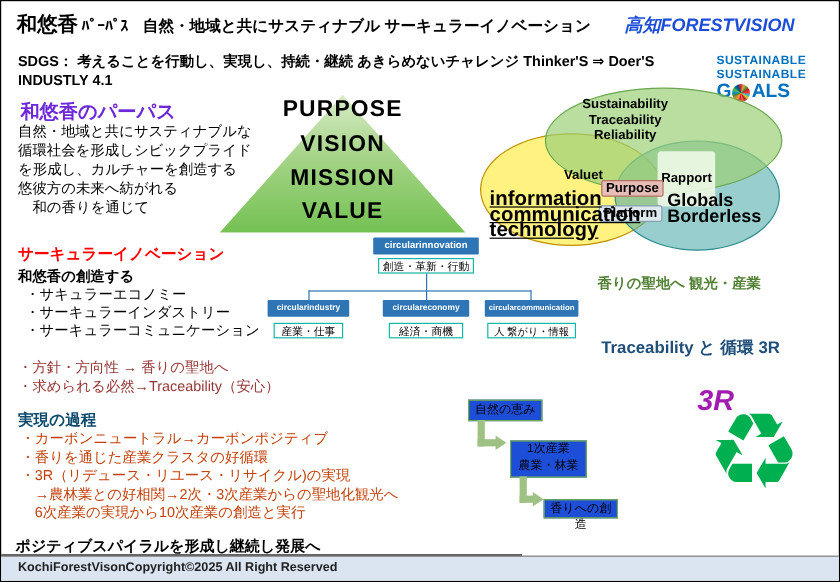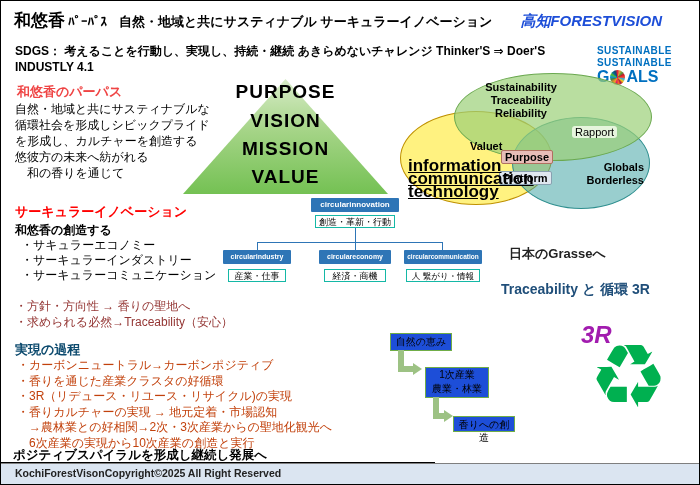--- a/index.html
+++ b/index.html
@@ -13,42 +13,42 @@
   .t-brand{font-size:15px;font-weight:bold;font-style:italic;color:#1d4ed8;margin-left:28px;}
   .sdgs-line{position:absolute;left:14px;top:42px;font-size:12px;font-weight:bold;}
   .industry-line{position:absolute;left:14px;top:59px;font-size:12px;font-weight:bold;}
   
   .sdg-logo{position:absolute;left:596px;top:44px;width:98px;color:#0070c0;font-weight:bold;line-height:1.15;}
   .sdg-l1,.sdg-l2{font-size:10px;letter-spacing:.4px;}
   .sdg-l3{font-size:16px;font-weight:800;display:flex;align-items:center;}
   .sdg-wheel{display:inline-block;width:15px;height:15px;border-radius:50%;margin:0 1px;
     background:conic-gradient(#e5243b,#dda63a,#4c9f38,#c5192d,#ff3a21,#26bde2,#fcc30b,#a21942,#fd6925,#dd1367,#fd9d24,#bf8b2e,#3f7e44,#0a97d9,#56c02b,#00689d,#19486a,#e5243b);}
   
-  .purpose-heading{position:absolute;left:16px;top:82px;color:#ef4444;font-weight:bold;font-size:13px;}
+  .purpose-heading{position:absolute;left:16px;top:82px;color:#6d28d9;font-weight:bold;font-size:16px;}
   .purpose-body{position:absolute;left:14px;top:100px;width:195px;font-size:12px;line-height:16px;white-space:pre-line;}
   
   .pyramid{position:absolute;left:182px;top:78px;width:205px;height:115px;}
   .pyramid-tri{position:absolute;left:0;top:0;width:100%;height:100%;
     background:linear-gradient(180deg,#d8ecc8 0%,#a5d487 45%,#74c153 100%);
     clip-path:polygon(50% 0,0 100%,100% 100%);}
   .pyr-text{position:absolute;width:100%;text-align:center;font-weight:bold;font-size:19px;letter-spacing:1px;}
   .pyr-0{top:2px;} .pyr-1{top:31px;} .pyr-2{top:59px;} .pyr-3{top:87px;}
   
   .venn{position:absolute;left:395px;top:70px;width:260px;height:142px;}
   .vcircle{position:absolute;border-radius:50%;box-sizing:border-box;}
   .c-green{left:58px;top:2px;width:198px;height:88px;background:rgba(155,208,120,.70);border:1px solid #6aa84f;}
   .c-yellow{left:4px;top:40px;width:152px;height:94px;background:rgba(255,235,60,.65);border:1px solid #bf9000;}
   .c-teal{left:116px;top:46px;width:138px;height:92px;background:rgba(70,165,165,.55);border:1px solid #2f8f8f;}
   .v-top{position:absolute;left:70px;top:10px;width:110px;text-align:center;font-weight:bold;font-size:11px;line-height:13px;white-space:pre-line;}
-  .v-rapport{position:absolute;left:152px;top:55px;font-weight:normal;font-size:11px;background:rgba(238,248,230,.9);padding:0 3px;border-radius:3px;margin-left:24px;}
+  .v-rapport{position:absolute;left:152px;top:55px;font-weight:bold;font-size:11px;background:rgba(238,248,230,.9);padding:17px 3px;border-radius:3px;}
   .v-valuet{position:absolute;left:74px;top:69px;font-weight:bold;font-size:11px;}
   .v-purpose{position:absolute;left:105px;top:79px;font-weight:bold;font-size:11px;background:#e7bdb8;border:1px solid #b07060;padding:0 3px;border-radius:2px;}
   .v-platform{position:absolute;left:103px;top:100px;font-weight:bold;font-size:11px;background:#dfe7ef;border:1px solid #88a0b0;padding:0 3px;border-radius:2px;}
   .v-left{position:absolute;left:12px;top:88px;font-weight:bold;font-size:17px;line-height:13px;white-space:pre-line;text-decoration:underline;}
-  .v-right{position:absolute;left:160px;top:90px;width:88px;text-align:right;font-weight:bold;font-size:11px;line-height:13px;white-space:pre-line;}
+  .v-right{position:absolute;left:160px;top:90px;width:88px;text-align:left;font-weight:bold;font-size:15px;line-height:13px;white-space:pre-line;}
   
   .circ-heading{position:absolute;left:14px;top:202px;color:#ff0000;font-weight:bold;font-size:13px;}
   .circ-sub{position:absolute;left:14px;top:221px;font-weight:bold;font-size:12px;}
   .circ-items{position:absolute;left:20px;top:237px;font-size:12px;line-height:15px;}
   
   .org{position:absolute;left:215px;top:197px;width:268px;height:95px;}
   .org-box{position:absolute;background:#2e75b6;color:#fff;text-align:center;font-size:7px;font-weight:bold;height:14px;line-height:14px;border-radius:1px;}
   .org-root{left:95px;top:0;width:88px;font-size:8px;}
   .org-sub{position:absolute;background:#fff;border:1px solid #14b8a6;text-align:center;font-size:9px;height:13px;line-height:13px;box-sizing:border-box;}
   .org-rootsub{left:99px;top:17px;width:80px;}
@@ -166,34 +166,33 @@
     <div class="org-line ol-v2"></div>
     <div class="org-line ol-v3"></div>
     <div class="org-box org-c0">circularindustry</div>
     <div class="org-box org-c1">circulareconomy</div>
     <div class="org-box org-c2">circularcommunication</div>
     <div class="org-sub org-s0">産業・仕事</div>
     <div class="org-sub org-s1">経済・商機</div>
     <div class="org-sub org-s2">人 繋がり・情報</div>
   </div>
 
-  <div class="note-grasse">日本のGrasseへ</div>
+  <div class="note-seichi">香りの聖地へ 観光・産業</div>
   <div class="note-trace">Traceability と 循環 3R</div>
 
   <div class="policy">
     <div>・方針・方向性 → 香りの聖地へ</div>
     <div>・求められる必然→Traceability（安心）</div>
   </div>
 
   <div class="process-heading">実現の過程</div>
   <div class="process-items">
     <div>・カーボンニュートラル→カーボンポジティブ</div>
     <div>・香りを通じた産業クラスタの好循環</div>
     <div>・3R（リデュース・リユース・リサイクル)の実現</div>
-    <div>・香りカルチャーの実現 → 地元定着・市場認知</div>
     <div>　→農林業との好相関→2次・3次産業からの聖地化観光へ</div>
     <div>　6次産業の実現から10次産業の創造と実行</div>
   </div>
   <div class="process-footer">ポジティブスパイラルを形成し継続し発展へ</div>
   <div class="hr-line"></div>
 
   <div class="flow-box fb-0">自然の恵み</div>
   <div class="flow-arrow fa-1v"></div>
   <div class="flow-arrow fa-1h"></div>
   <div class="arrow-head ah-1"></div>

